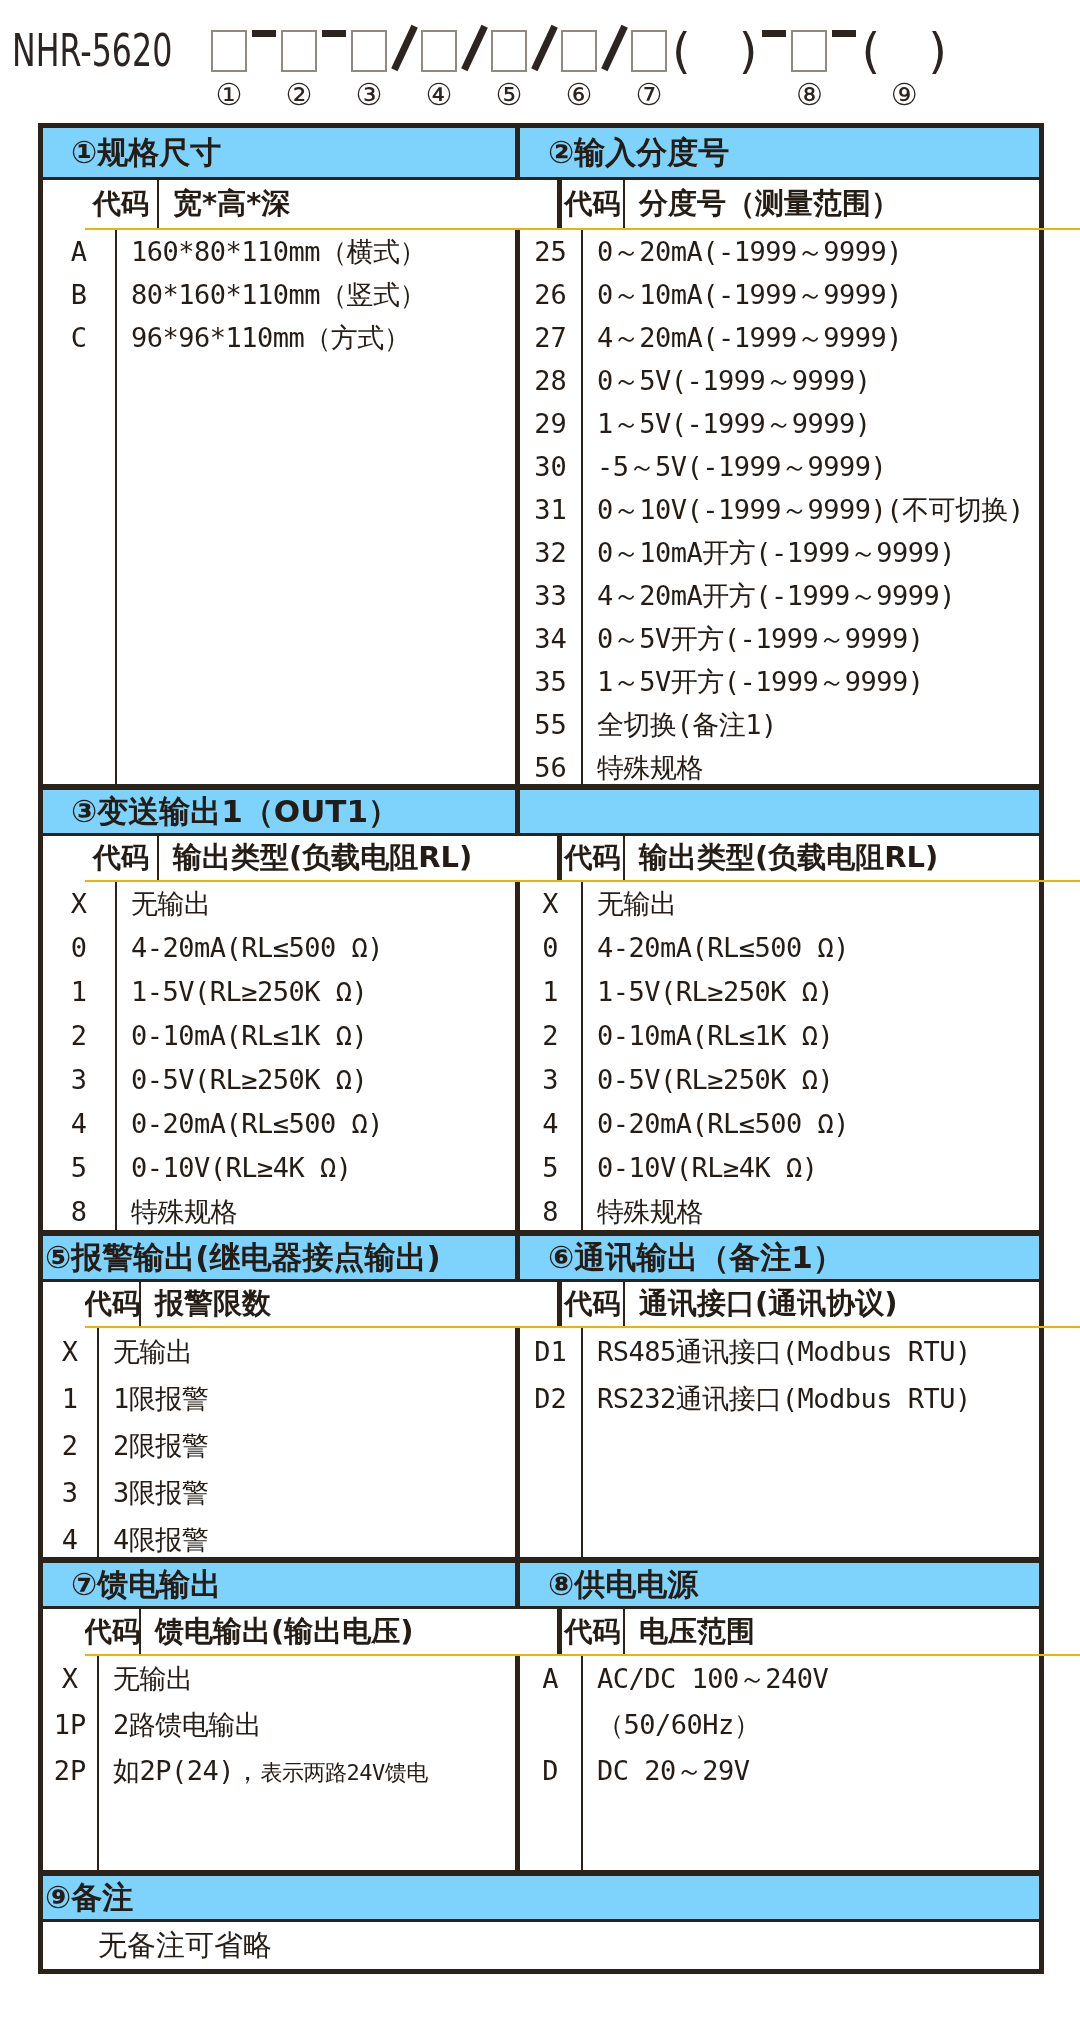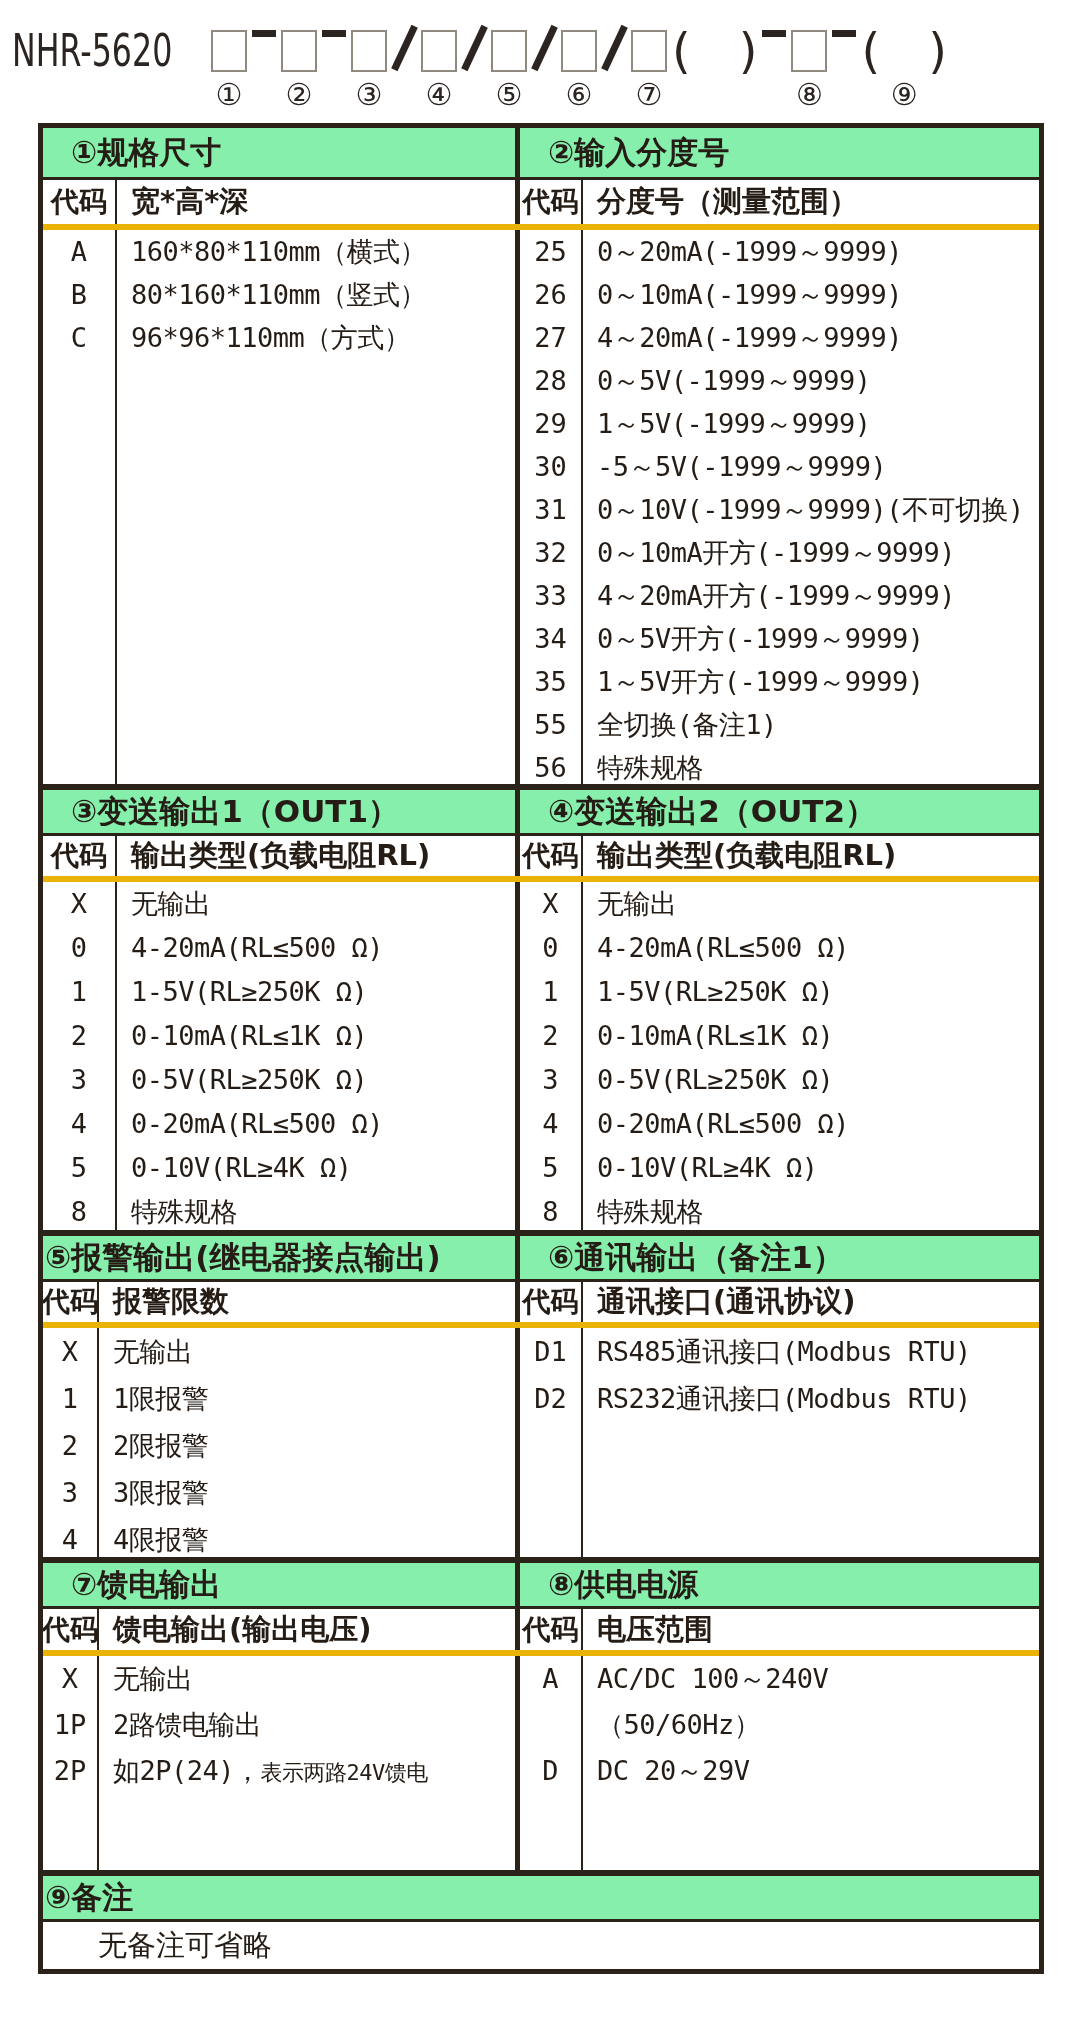--- a/index.html
+++ b/index.html
@@ -29,29 +29,29 @@
   
   .tbl{
     position:absolute;left:38px;top:123px;width:1006px;
     border:5px solid #2b2219;box-sizing:border-box;background:#fff;
   }
   .row{display:flex;box-sizing:border-box;width:100%;}
   .cell-l{width:477px;border-right:5px solid #2b2219;box-sizing:border-box;display:flex;overflow:hidden;}
   .cell-r{flex:1;display:flex;box-sizing:border-box;overflow:hidden;}
   .cell-full{width:100%;display:flex;box-sizing:border-box;overflow:hidden;}
 
-  .band{background:#86efac;border-bottom:3px solid #2b2219;}
+  .band{background:#7dd3fc;border-bottom:3px solid #2b2219;}
   .band .cell-l,.band .cell-r,.band .cell-full{align-items:center;}
   .band-title{
     font-family:"DejaVu Sans",sans-serif;font-weight:bold;font-size:31px;
     padding-left:28px;white-space:nowrap;color:#241c15;
   }
   .band-title.tight{padding-left:2px;}
 
-  .colhdr{border-bottom:6px solid #eab308;}
+  .colhdr{border-bottom:2px solid #eab308;margin-left:42px;}
   .code{border-right:2px solid #2b2219;box-sizing:border-box;overflow:hidden;}
   .wL{width:74px;}   
   .wN{width:56px;}   
   .wR{width:63px;}   
   .colhdr .code{display:flex;align-items:center;justify-content:center;
     font-family:"DejaVu Sans",sans-serif;font-weight:bold;font-size:28px;white-space:nowrap;}
   .colhdr .desc{flex:1;display:flex;align-items:center;padding-left:14px;
     font-family:"DejaVu Sans",sans-serif;font-weight:bold;font-size:29px;white-space:nowrap;overflow:hidden;}
 
   .bodyrow{border-bottom:6px solid #2b2219;}
@@ -211,23 +211,20 @@
           <div class="ln">全切换(备注1)</div>
           <div class="ln">特殊规格</div>
         </div>
       </div>
     </div>
 
     <div class="row band h46">
       <div class="cell-l">
         <span class="band-title">③变送输出1（OUT1）</span>
       </div>
-      <div class="cell-r">
-        <span class="band-title">④变送输出2（OUT2）</span>
-      </div>
     </div>
 
     <div class="row colhdr h46">
       <div class="cell-l">
         <div class="code wL">代码</div>
         <div class="desc">输出类型(负载电阻RL)</div>
       </div>
       <div class="cell-r">
         <div class="code wR">代码</div>
         <div class="desc">输出类型(负载电阻RL)</div>

